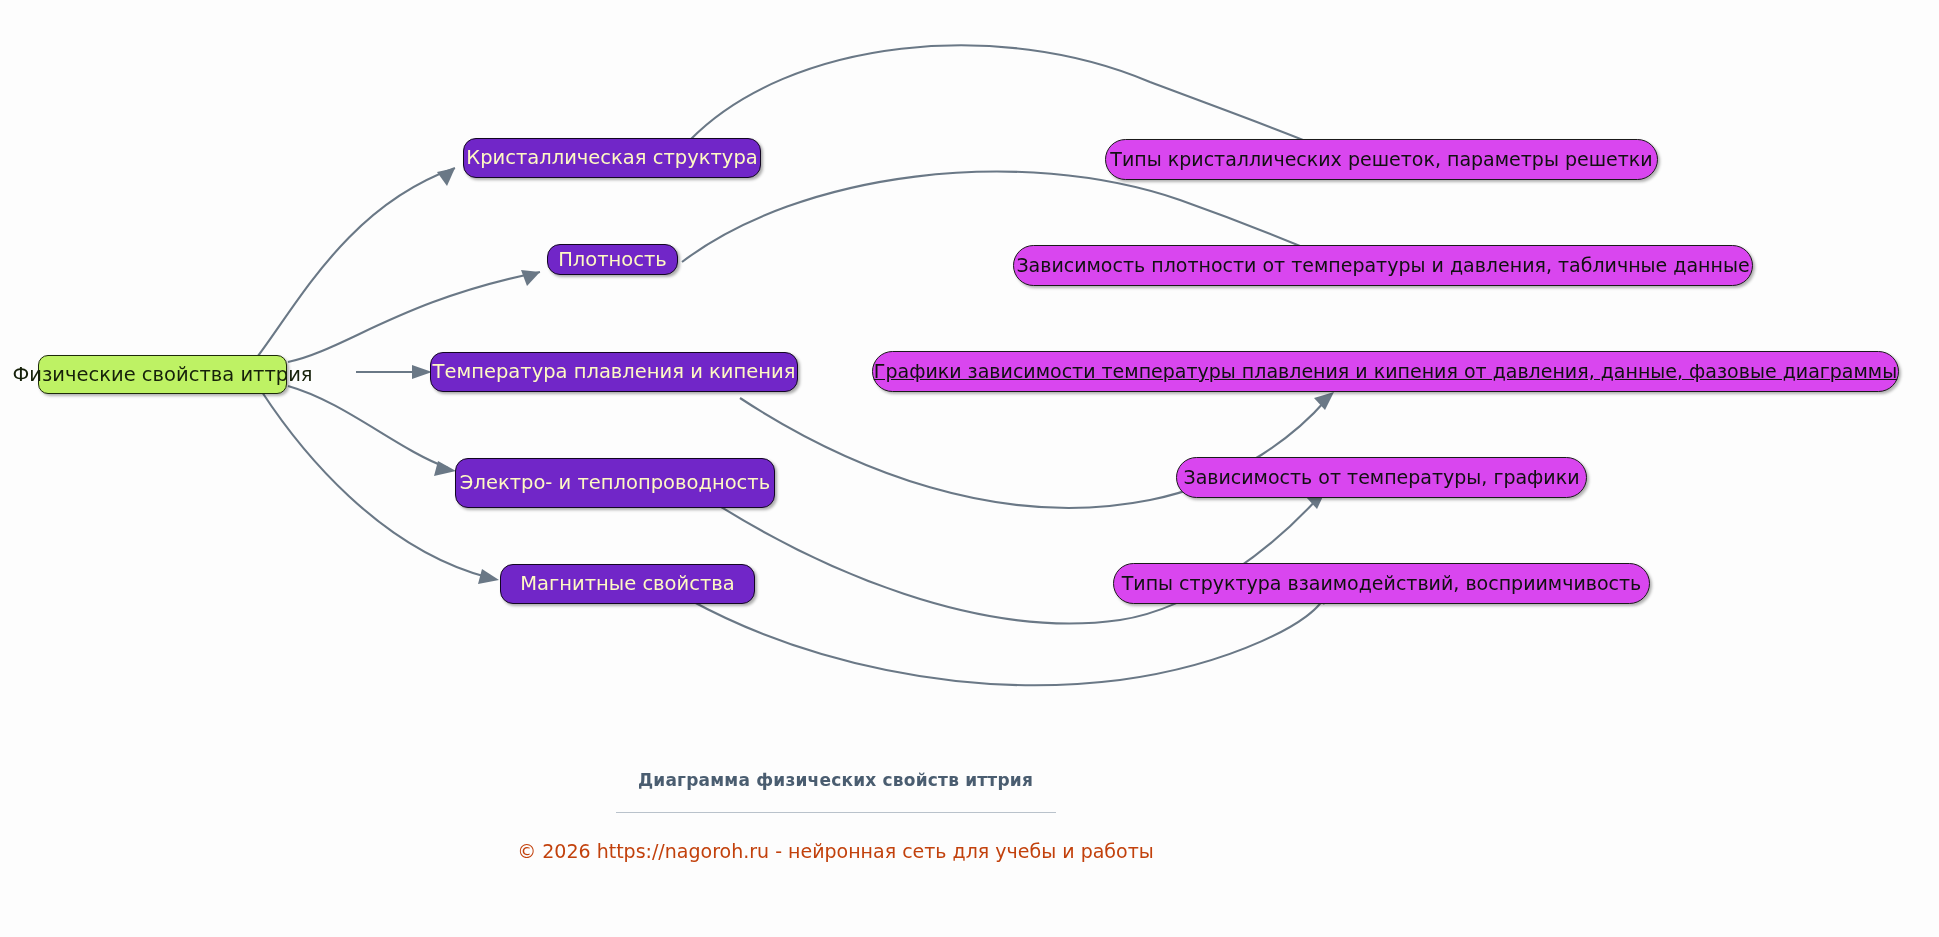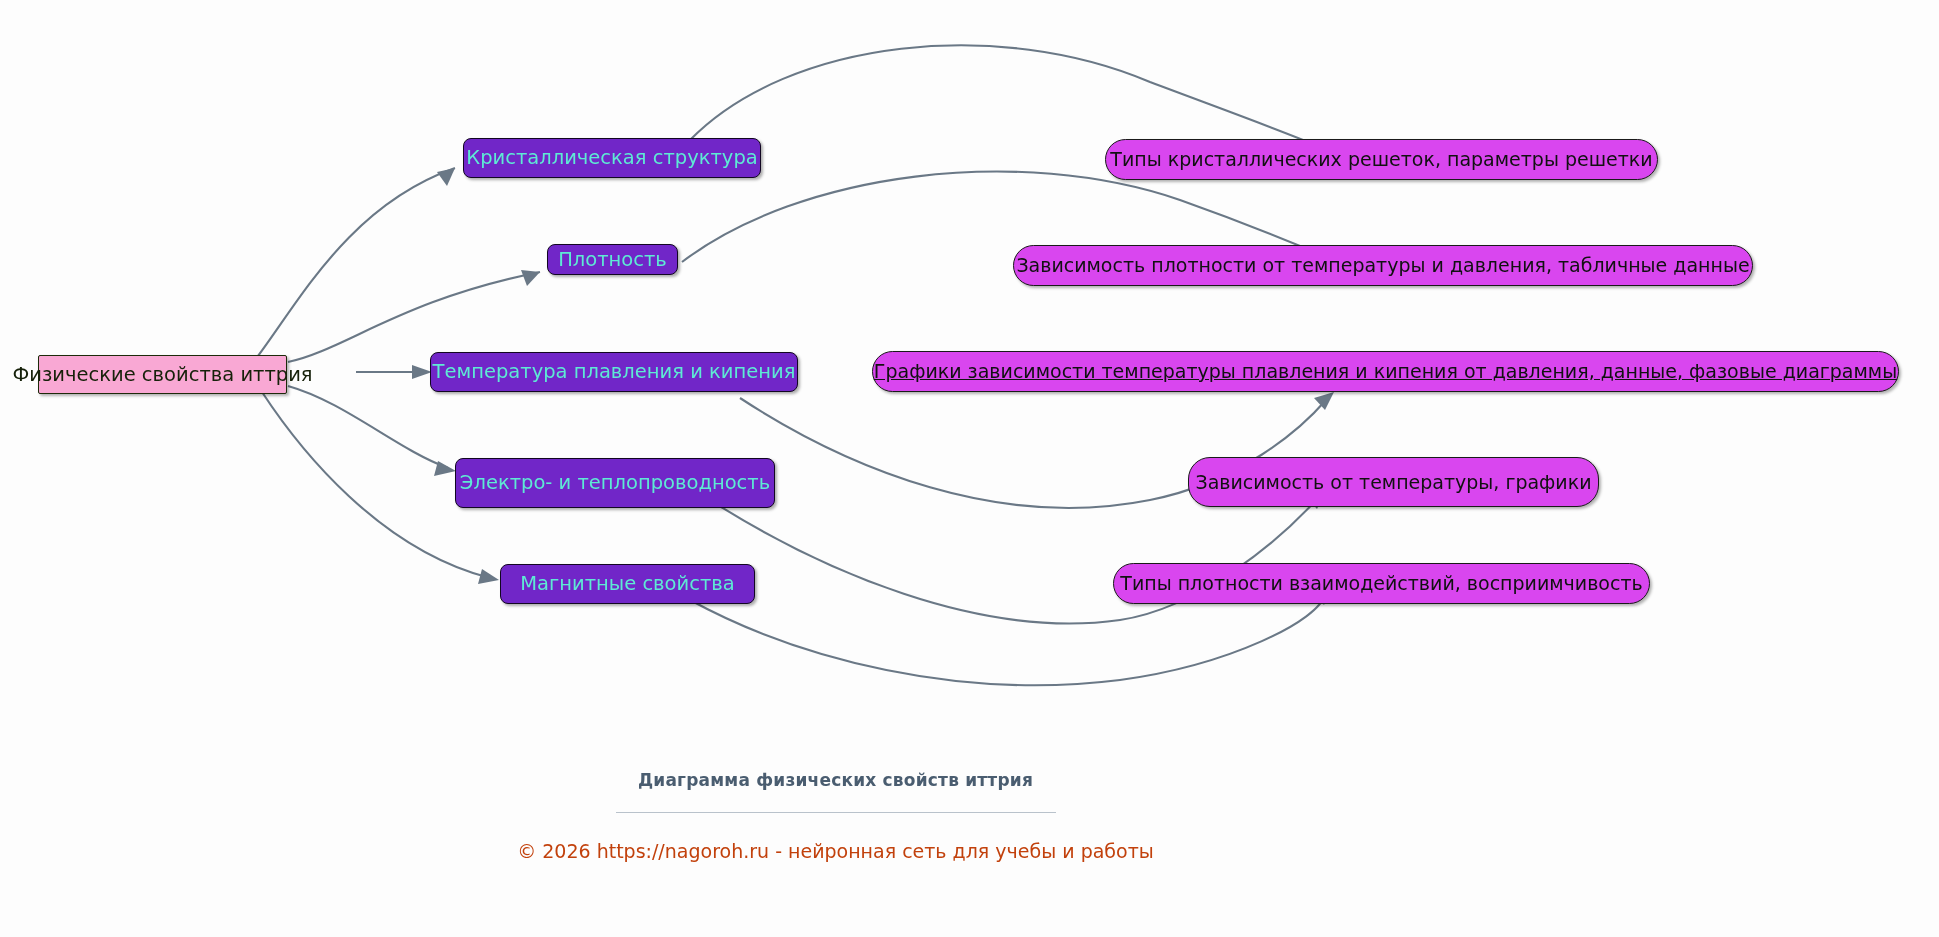--- a/index.html
+++ b/index.html
@@ -41,33 +41,33 @@
     box-sizing: border-box;
     display: flex;
     align-items: center;
     justify-content: center;
     white-space: nowrap;
     border-radius: 12px;
     line-height: 1;
   }
 
   .node-root {
-    background: #f9a8d4;
+    background: #bef264;
     border: 1.6px solid #1d2a0a;
     color: #16210a;
     font-size: 19.5px;
-    border-radius: 2px;
+    border-radius: 10px;
     box-shadow: 2px 2px 3px rgba(0,0,0,0.30);
   }
   .node-branch {
     background: #7126c8;
     border: 1.8px solid #120622;
-    color: #5eead4;
+    color: #fef9c3;
     font-size: 19.5px;
-    border-radius: 8px;
+    border-radius: 13px;
     box-shadow: 2px 2px 3px rgba(0,0,0,0.32);
   }
   .node-leaf {
     background: #d946ef;
     border: 1.6px solid #1a1a1a;
     color: #111111;
     font-size: 19px;
     border-radius: 22px;
     box-shadow: 2px 2px 3px rgba(0,0,0,0.30);
   }
@@ -184,26 +184,26 @@
   </div>
 
   <div class="node node-leaf" style="left:1013px; top:245px; width:740px; height:41px;">
     <span>Зависимость плотности от температуры и давления, табличные данные</span>
   </div>
 
   <div class="node node-leaf" style="left:872px; top:351px; width:1027px; height:41px;text-decoration:underline;">
     <span>Графики зависимости температуры плавления и кипения от давления, данные, фазовые диаграммы</span>
   </div>
 
-  <div class="node node-leaf" style="left:1176px; top:457px; width:411px; height:50px;margin-left:12px;">
+  <div class="node node-leaf" style="left:1176px; top:457px; width:411px; height:41px;">
     <span>Зависимость от температуры, графики</span>
   </div>
 
   <div class="node node-leaf" style="left:1113px; top:563px; width:537px; height:41px;">
-    <span>Типы плотности взаимодействий, восприимчивость</span>
+    <span>Типы структура взаимодействий, восприимчивость</span>
   </div>
 
   <div id="caption-block">
     <div id="diagram-title">Диаграмма физических свойств иттрия</div>
     <div id="caption-rule"></div>
     <div id="footer-credit">© 2026 https://nagoroh.ru - нейронная сеть для учебы и работы</div>
   </div>
 
 </div>
 

